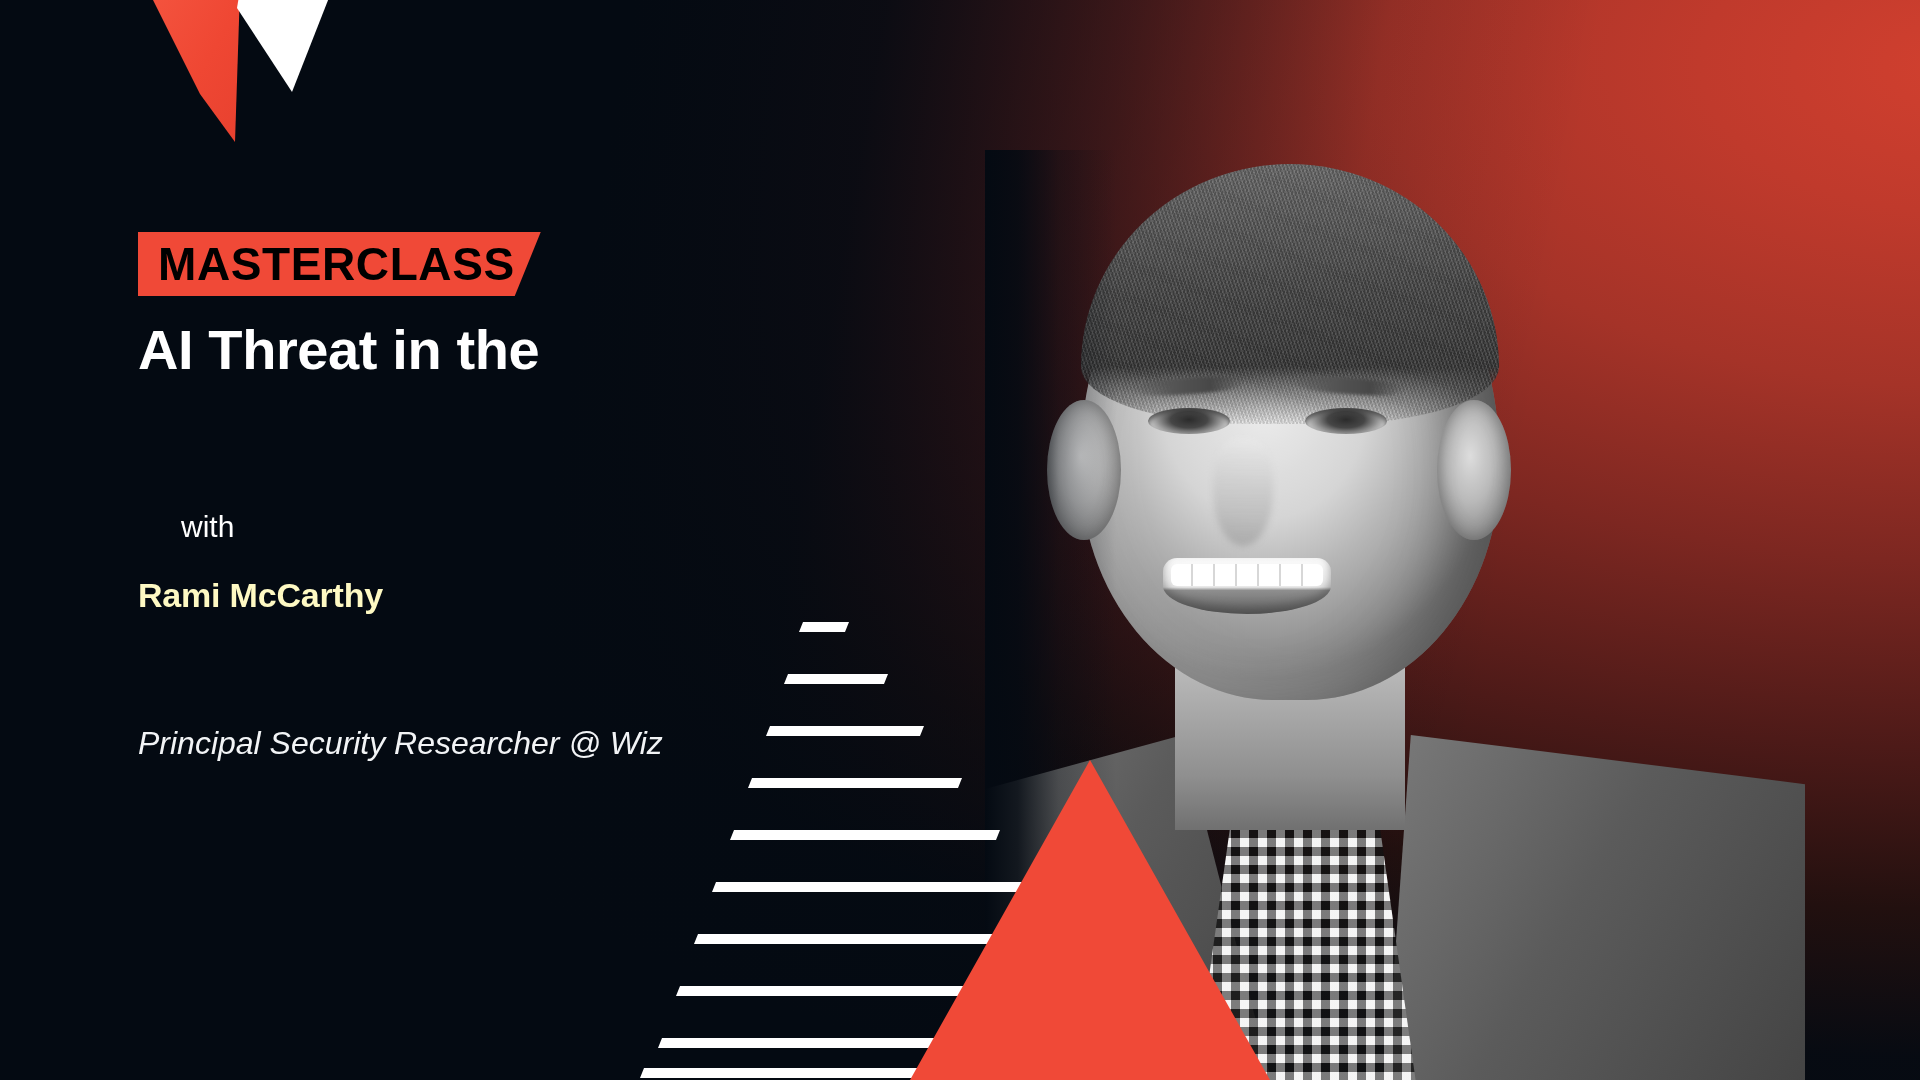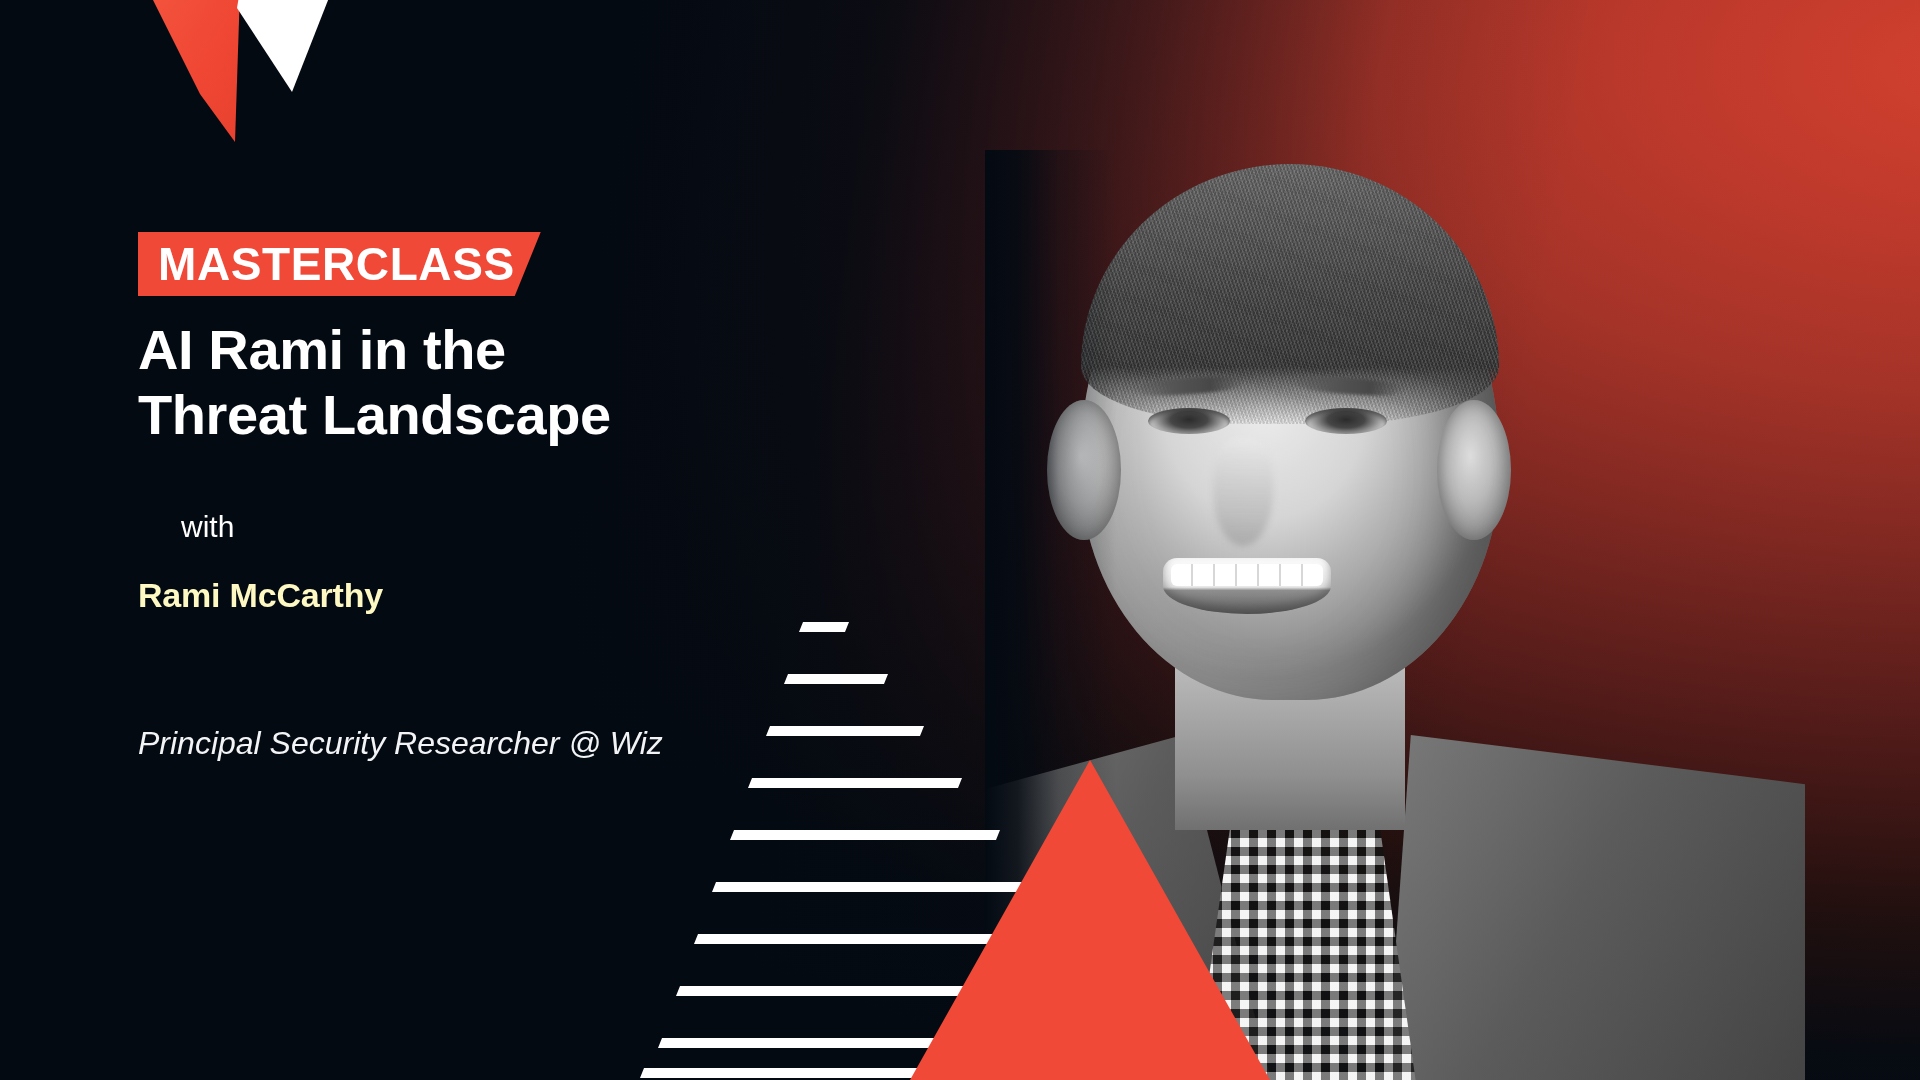--- a/index.html
+++ b/index.html
@@ -218,21 +218,21 @@
     left: 138px;
     top: 232px;
     height: 64px;
     padding: 0 26px 0 20px;
     display: flex;
     align-items: center;
     background: #f04937;
     clip-path: polygon(0 0, 100% 0, calc(100% - 26px) 100%, 0 100%);
   }
   .badge-text {
-    color: #ffffff;
+    color: #000000;
     font-size: 46px;
     font-weight: 700;
     letter-spacing: 0.6px;
     line-height: 1;
     white-space: nowrap;
   }
 
   
   .headline {
     position: absolute;
@@ -328,22 +328,21 @@
       <polygon points="8,-8 100,-8 95,144 60,96" fill="url(#vred)"></polygon>
       <polygon points="100,-8 192,-8 152,94 97,10" fill="#ffffff"></polygon>
     </svg>
   </div>
 
   <div class="badge">
     <span class="badge-text">MASTERCLASS</span>
   </div>
 
   <div class="headline">
-    <div>AI Rami in the</div>
-    <div>Threat Landscape</div>
+    <div>AI Threat in the</div>
   </div>
 
   <div class="with-label">with</div>
   <div class="speaker-name">Rami McCarthy</div>
   <div class="speaker-role">Principal Security Researcher @ Wiz</div>
 
   <div class="deco">
     <svg width="760" height="480" viewBox="0 0 760 480" xmlns="http://www.w3.org/2000/svg">
       <g fill="#ffffff">
         <polygon points="203,22 249,22 245,32 199,32"></polygon>

